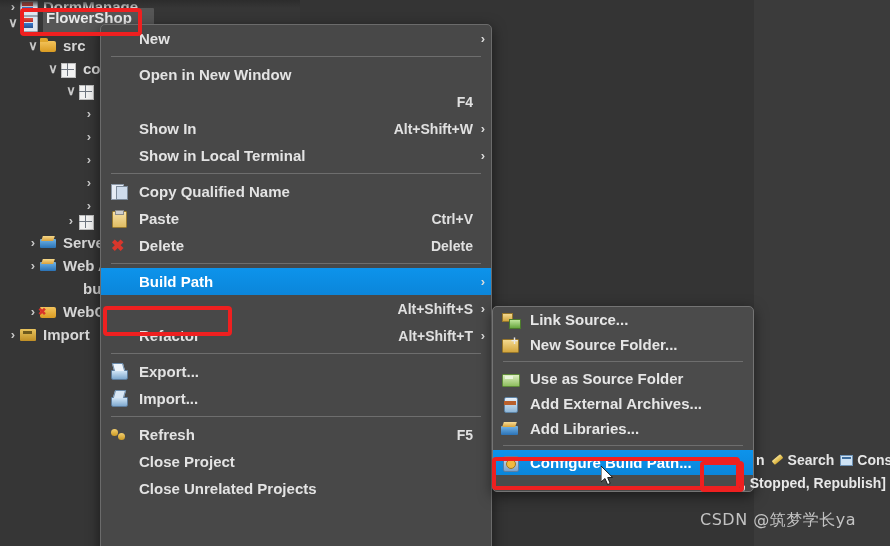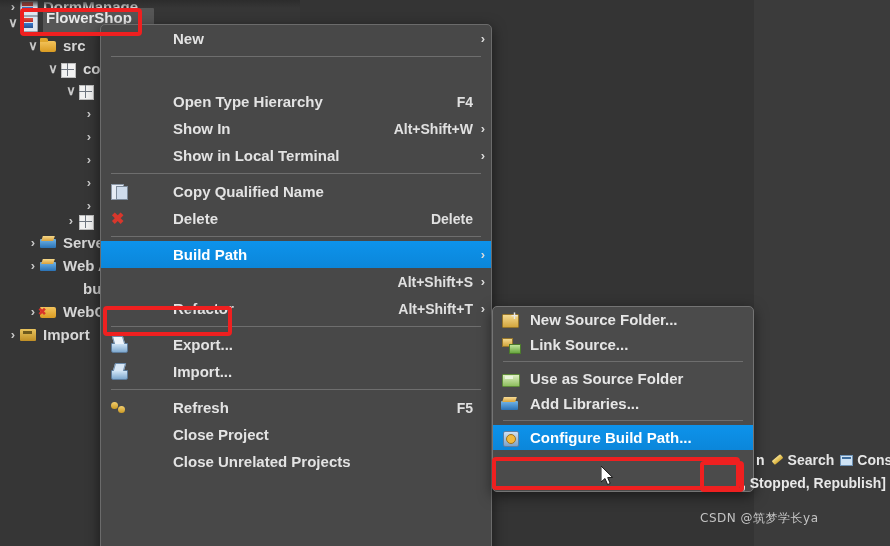--- a/index.html
+++ b/index.html
@@ -138,21 +138,21 @@
     color: #e3e3e3;
     font-size: 15px;
     font-weight: 600;
     white-space: nowrap;
   }
   .mi .micon {
     width: 20px; height: 17px; flex: 0 0 20px;
     margin-right: 10px;
     position: relative;
   }
-  .mi .mlabel { flex: 1 1 auto; margin-left: 34px; }
+  .mi .mlabel { flex: 1 1 auto; }
   .mi .maccel {
     color: #e0e0e0;
     font-size: 14px;
     font-weight: 700;
     margin-left: auto;
     padding-right: 6px;
   }
   .mi .mchev {
     width: 12px; flex: 0 0 12px; text-align: center;
     color: #dcdcdc; font-size: 13px; font-weight: 700;
@@ -255,21 +255,21 @@
   .redbox {
     position: absolute;
     border: 4px solid #ef2020;
     border-radius: 4px;
     pointer-events: none;
   }
 
   
   #watermark {
     position: absolute; left: 700px; top: 510px;
-    color: #cfcfcf; font-size: 12px; letter-spacing: .5px;
+    color: #cfcfcf; font-size: 16px; letter-spacing: .5px;
     opacity: .92;
     font-family: "DejaVu Sans", sans-serif;
     white-space: nowrap;
   }
 
   
   #topfade {
     position:absolute; left:0; top:0; width:300px; height:8px;
     background: linear-gradient(#2c2c2c, rgba(54,54,54,0));
   }
@@ -365,26 +365,26 @@
   <div id="ctxmenu">
       <div class="mi">
         <span class="micon "></span>
         <span class="mlabel">New</span>
         <span class="maccel"></span>
         <span class="mchev">›</span>
       </div>
       <div class="msep"></div>
       <div class="mi">
         <span class="micon "></span>
-        <span class="maccel"></span>
-        <span class="mchev hide">›</span>
-      </div>
-      <div class="mi">
-        <span class="micon "></span>
-        <span class="mlabel">Open Type Hierarchy</span>
+        <span class="mlabel">Open in New Window</span>
+        <span class="maccel"></span>
+        <span class="mchev hide">›</span>
+      </div>
+      <div class="mi">
+        <span class="micon "></span>
         <span class="maccel">F4</span>
         <span class="mchev hide">›</span>
       </div>
       <div class="mi">
         <span class="micon "></span>
         <span class="mlabel">Show In</span>
         <span class="maccel">Alt+Shift+W</span>
         <span class="mchev">›</span>
       </div>
       <div class="mi">
@@ -394,20 +394,26 @@
         <span class="mchev">›</span>
       </div>
       <div class="msep"></div>
       <div class="mi">
         <span class="micon g-copyq"></span>
         <span class="mlabel">Copy Qualified Name</span>
         <span class="maccel"></span>
         <span class="mchev hide">›</span>
       </div>
       <div class="mi">
+        <span class="micon g-paste"></span>
+        <span class="mlabel">Paste</span>
+        <span class="maccel">Ctrl+V</span>
+        <span class="mchev hide">›</span>
+      </div>
+      <div class="mi">
         <span class="micon g-del"></span>
         <span class="mlabel">Delete</span>
         <span class="maccel">Delete</span>
         <span class="mchev hide">›</span>
       </div>
       <div class="msep"></div>
       <div class="mi hl">
         <span class="micon "></span>
         <span class="mlabel">Build Path</span>
         <span class="maccel"></span>
@@ -453,31 +459,35 @@
       <div class="mi">
         <span class="micon "></span>
         <span class="mlabel">Close Unrelated Projects</span>
         <span class="maccel"></span>
         <span class="mchev hide">›</span>
       </div>
     </div>
 
   <div id="submenu">
       <div class="smi">
+        <span class="micon g-link"></span>
+        <span class="mlabel">Link Source...</span>
+      </div>
+      <div class="smi">
         <span class="micon g-newsrc"></span>
         <span class="mlabel">New Source Folder...</span>
-      </div>
-      <div class="smi">
-        <span class="micon g-link"></span>
-        <span class="mlabel">Link Source...</span>
       </div>
       <div class="msep"></div>
       <div class="smi">
         <span class="micon g-usesrc"></span>
         <span class="mlabel">Use as Source Folder</span>
+      </div>
+      <div class="smi">
+        <span class="micon g-jar"></span>
+        <span class="mlabel">Add External Archives...</span>
       </div>
       <div class="smi">
         <span class="micon g-libs"></span>
         <span class="mlabel">Add Libraries...</span>
       </div>
       <div class="msep"></div>
       <div class="smi hl">
         <span class="micon g-cfg"></span>
         <span class="mlabel">Configure Build Path...</span>
       </div>

